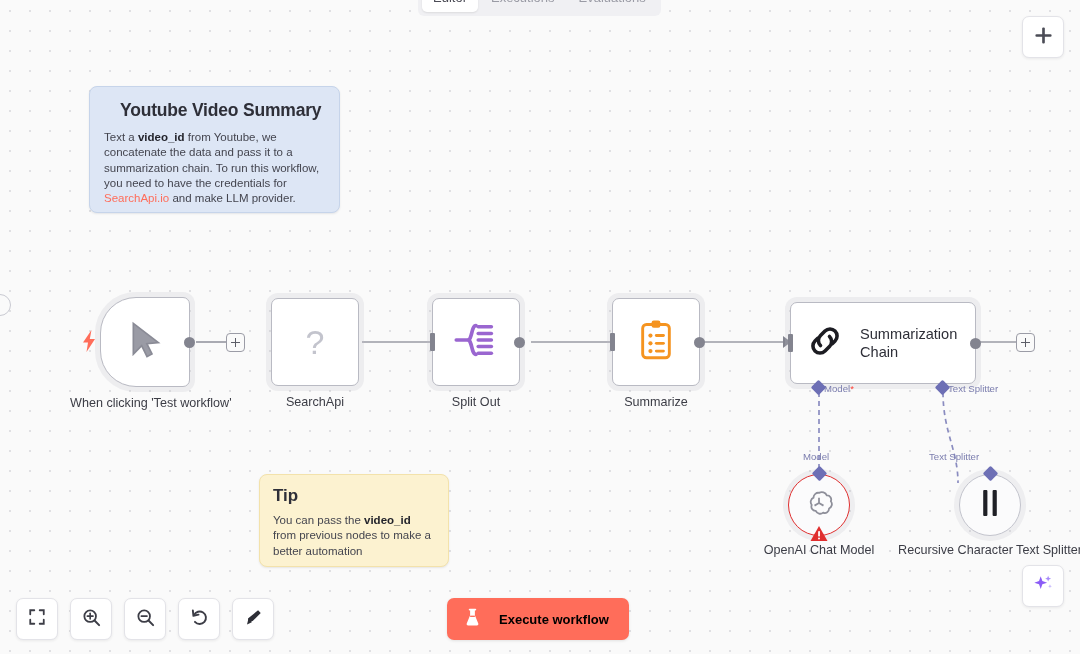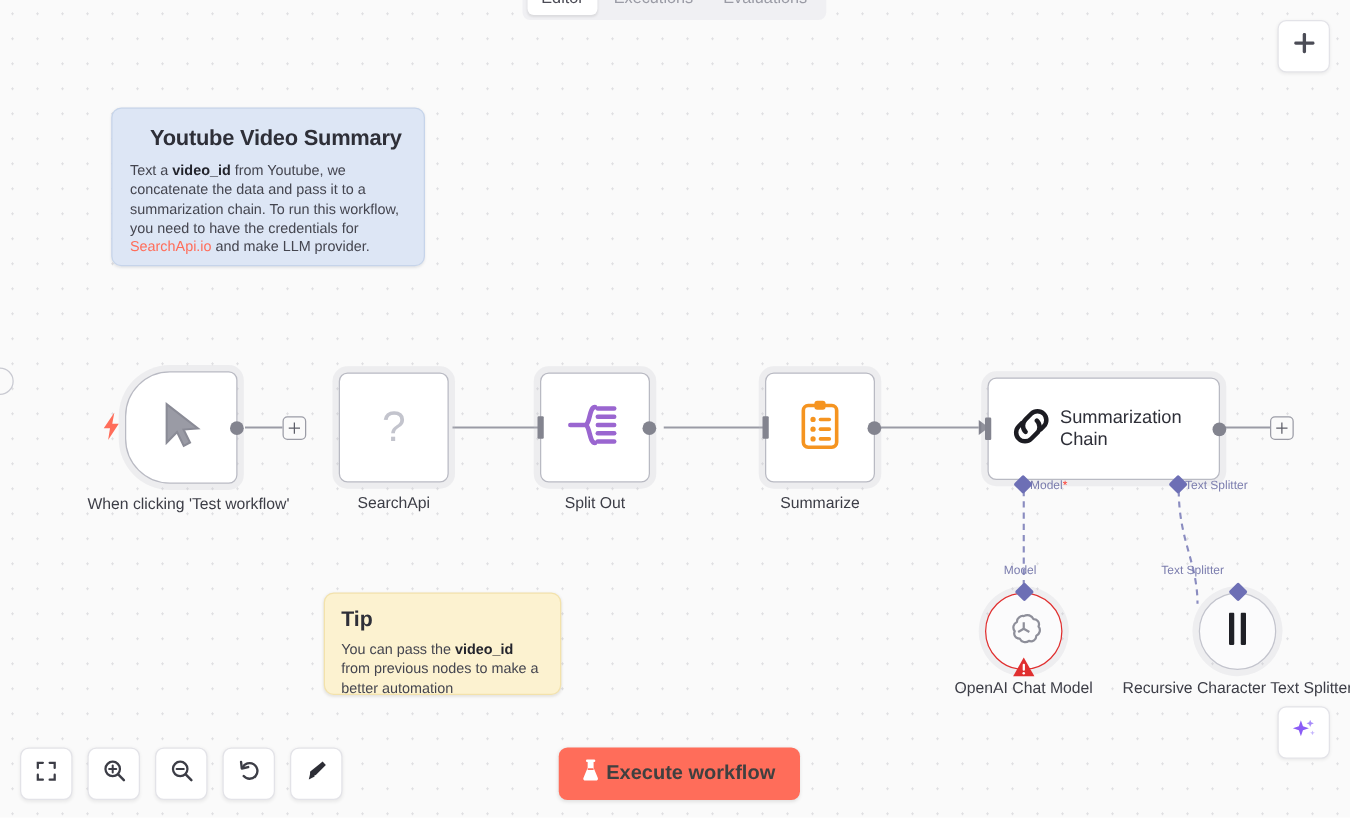--- a/index.html
+++ b/index.html
@@ -69,21 +69,21 @@
     margin: 0 0 9px 16px;
     letter-spacing: -.2px;
   }
   .note-blue .note-body {
     font-size: 11.5px;
     line-height: 15.3px;
     color: #44454f;
   }
   .note-yellow {
     left: 259px; top: 474px;
-    width: 190px; height: 82px;
+    width: 190px; height: 93px;
     background: #fcf2d0;
     border: 1px solid #f3e2ab;
     box-shadow: 0 1px 2px rgba(60,50,20,.10);
     padding: 11px 13px;
   }
   .note-yellow .note-title {
     font-size: 17px;
     font-weight: bold;
     color: #2e2f38;
     margin: 0 0 7px 0;
@@ -123,21 +123,21 @@
   }
   .node-trigger .node-box {
     width: 90px; height: 90px;
     border-radius: 36px 7px 7px 36px;
   }
   .node-sq .node-box { width: 88px; height: 88px; }
   .node-wide .node-box {
     width: 186px; height: 82px;
     justify-content: flex-start;
     padding-left: 17px;
-    gap: 6px;
+    gap: 18px;
   }
   .node-label {
     position: absolute;
     left: 50%;
     transform: translateX(-50%);
     text-align: center;
     font-size: 12.6px;
     line-height: 16px;
     color: #3c3d46;
     white-space: nowrap;
@@ -300,26 +300,26 @@
   .bottom-toolbar .sqbtn { position: relative; left: auto; top: auto; }
 
   #execute-workflow-button {
     position: absolute;
     left: 447px; bottom: 14px;
     height: 42px;
     padding: 0 20px 0 17px;
     background: #ff6d5a;
     border: none;
     border-radius: 7px;
-    color: #404040;
+    color: #000000;
     font-family: "Liberation Sans", sans-serif;
-    font-size: 16px;
+    font-size: 13px;
     font-weight: bold;
     display: flex; align-items: center;
-    gap: 4px;
+    gap: 18px;
     box-shadow: 0 1px 3px rgba(0,0,0,.10);
     z-index: 30;
     cursor: pointer;
   }
 </style>
 </head>
 <body>
 
 <div id="app">
 

